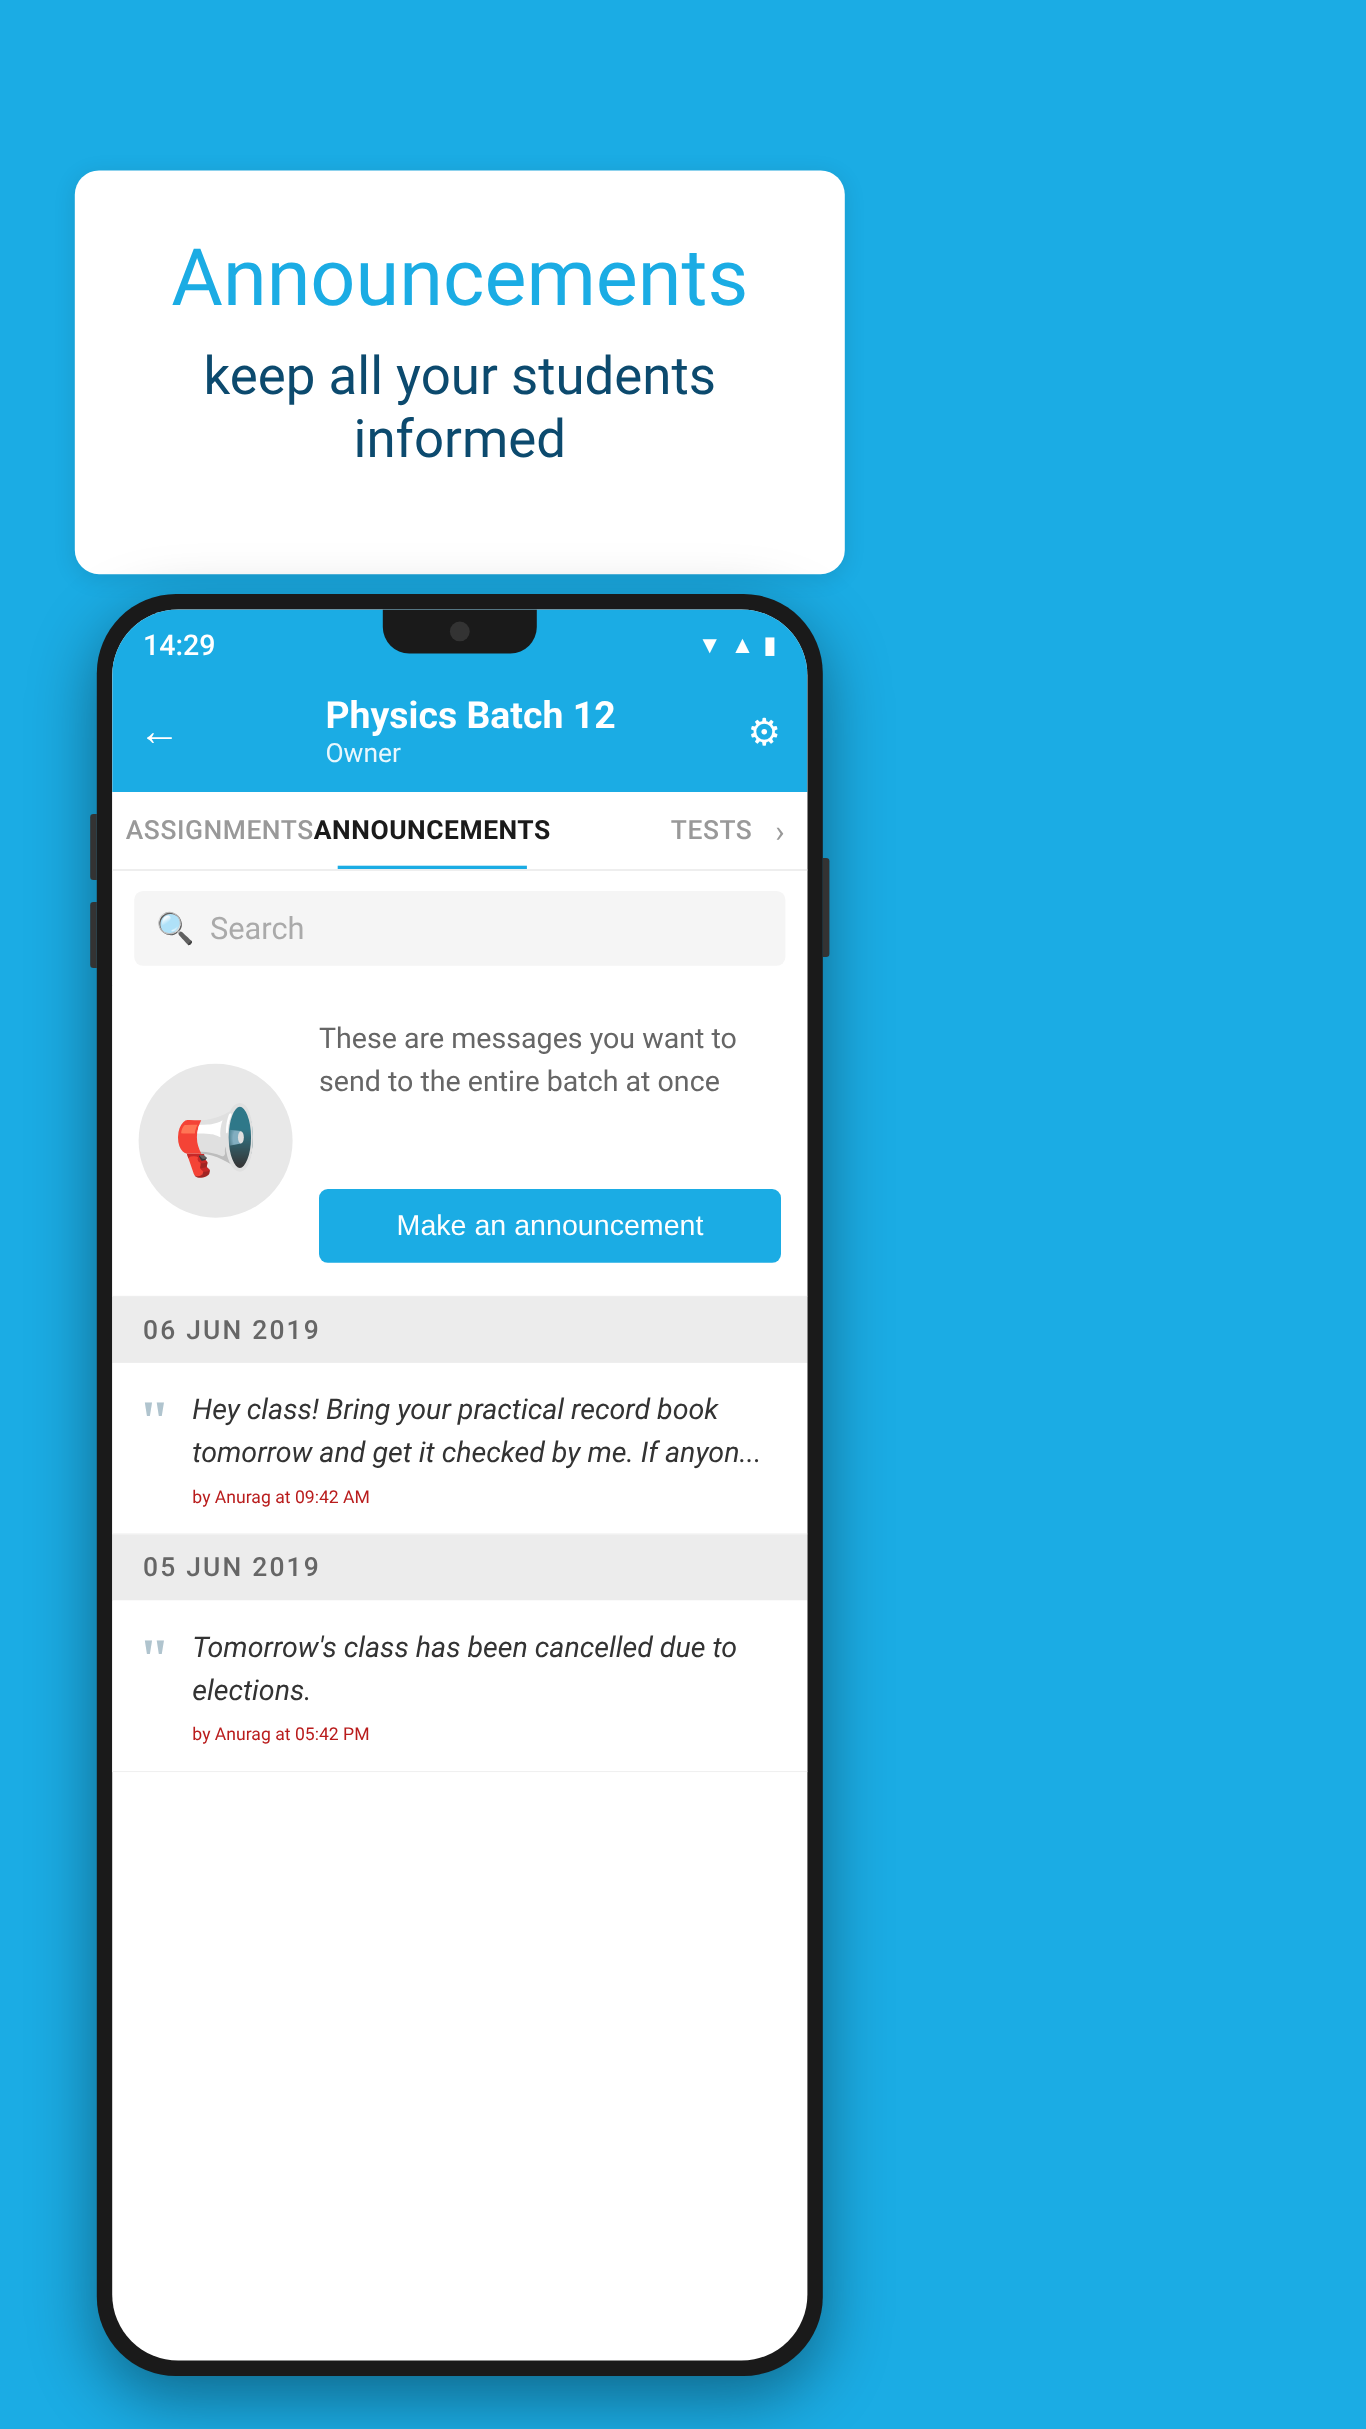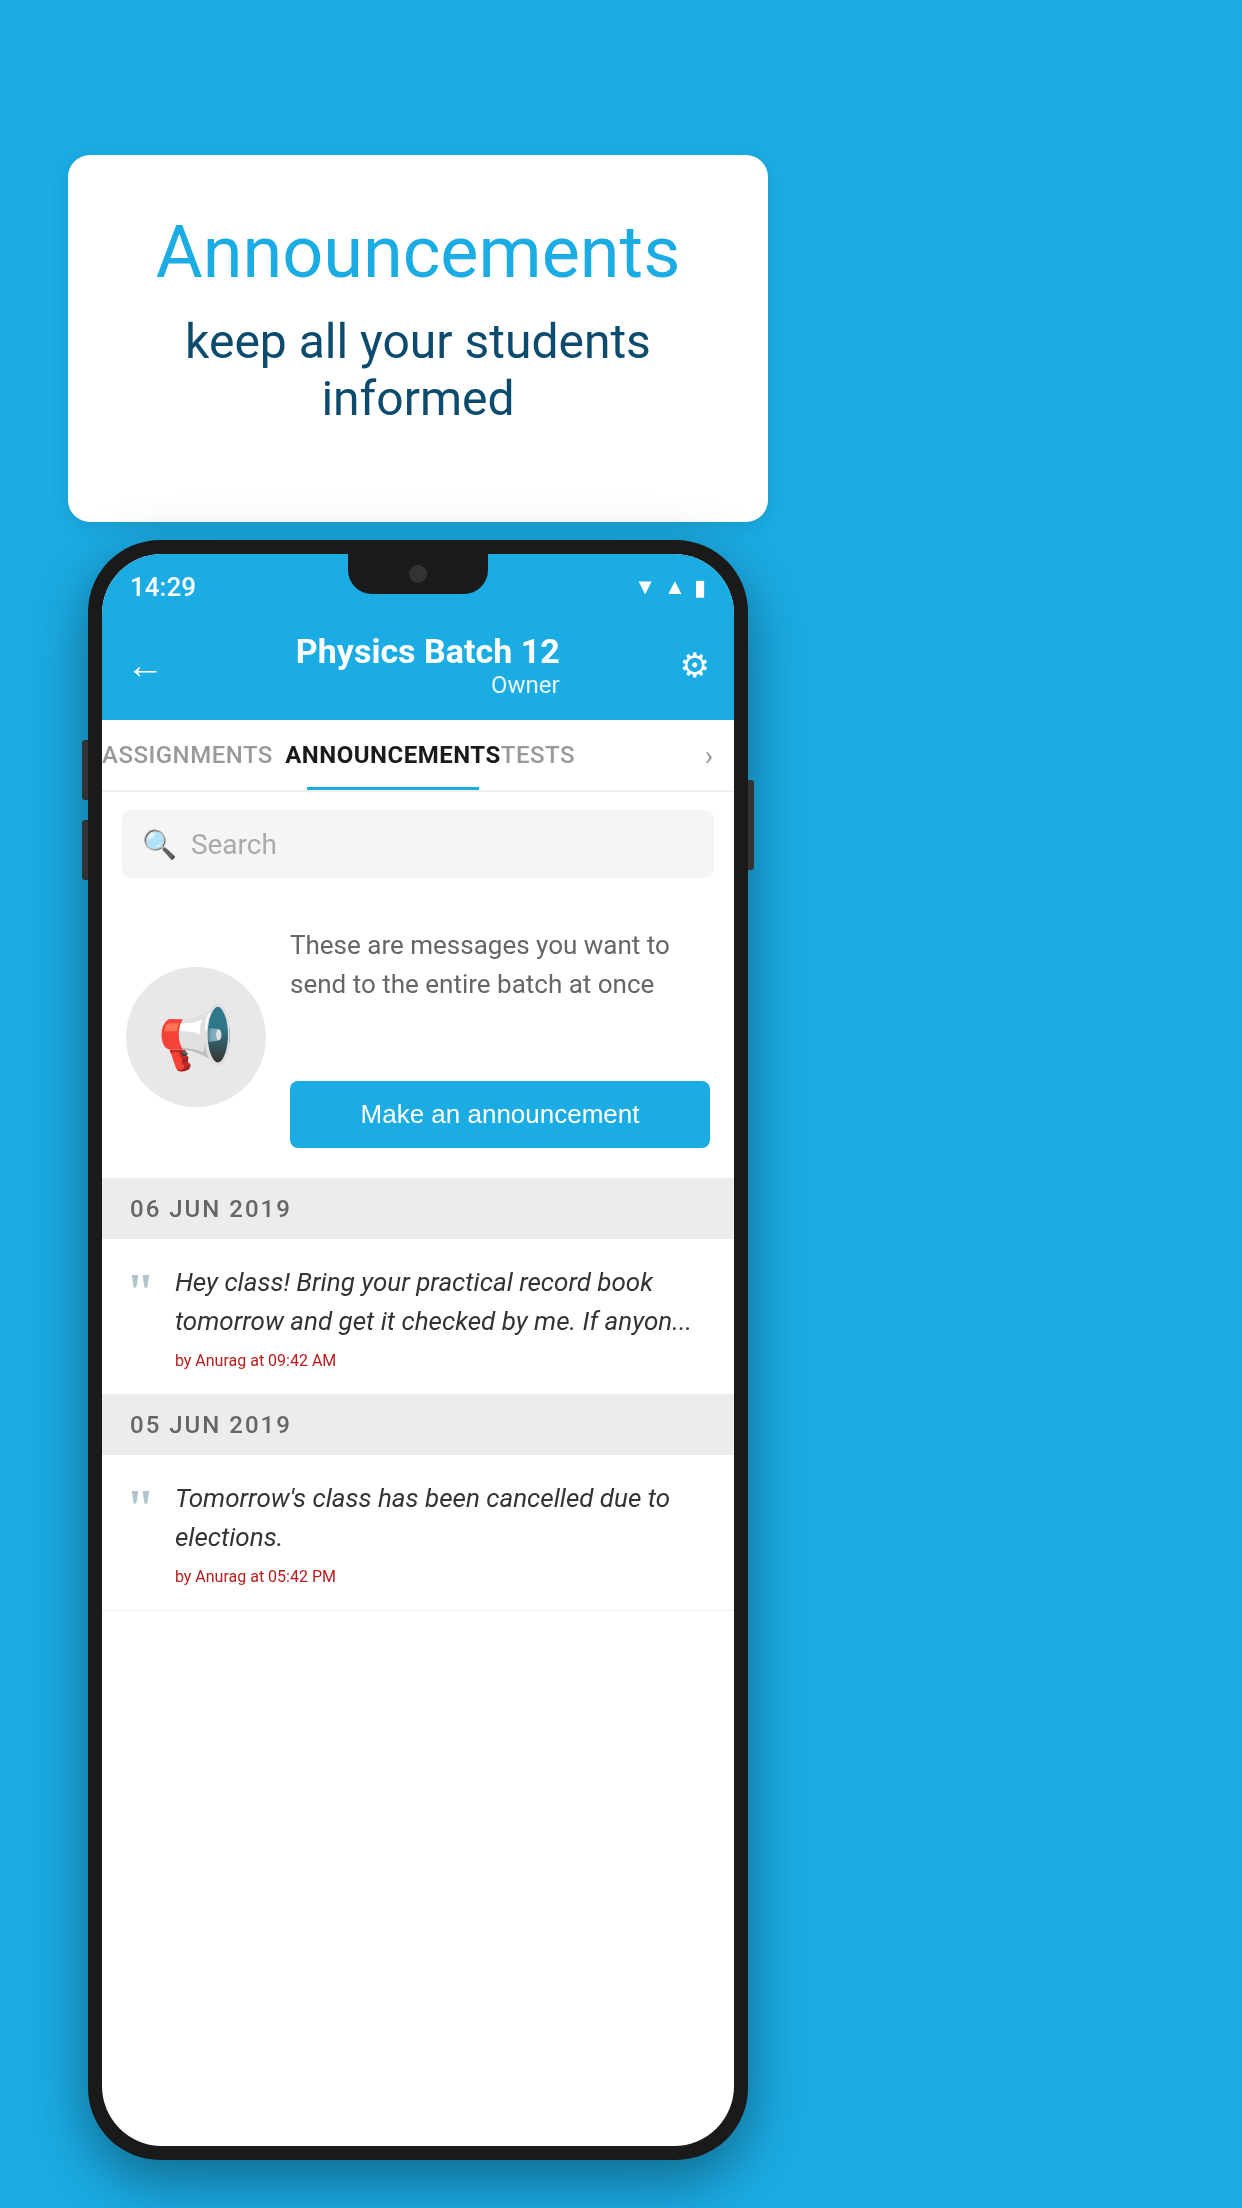--- a/index.html
+++ b/index.html
@@ -143,21 +143,21 @@
       padding: 0 24px;
     }
 
     .back-arrow {
       color: white;
       font-size: 38px;
       cursor: pointer;
     }
 
     .header-center {
-      text-align: right;
+      text-align: left;
       margin-left: 12px;
     }
 
     .header-title {
       color: white;
       font-size: 34px;
       font-weight: 700;
     }
 
     .header-subtitle {
@@ -183,21 +183,21 @@
 
     .tab {
       flex: 1;
       text-align: center;
       font-size: 24px;
       font-weight: 500;
       color: #999;
       height: 100%;
       display: flex;
       align-items: center;
-      justify-content: flex-start;
+      justify-content: flex-end;
       cursor: pointer;
       position: relative;
       letter-spacing: 0.5px;
     }
 
     .tab.active {
       color: #1a1a1a;
       font-weight: 700;
     }
 

